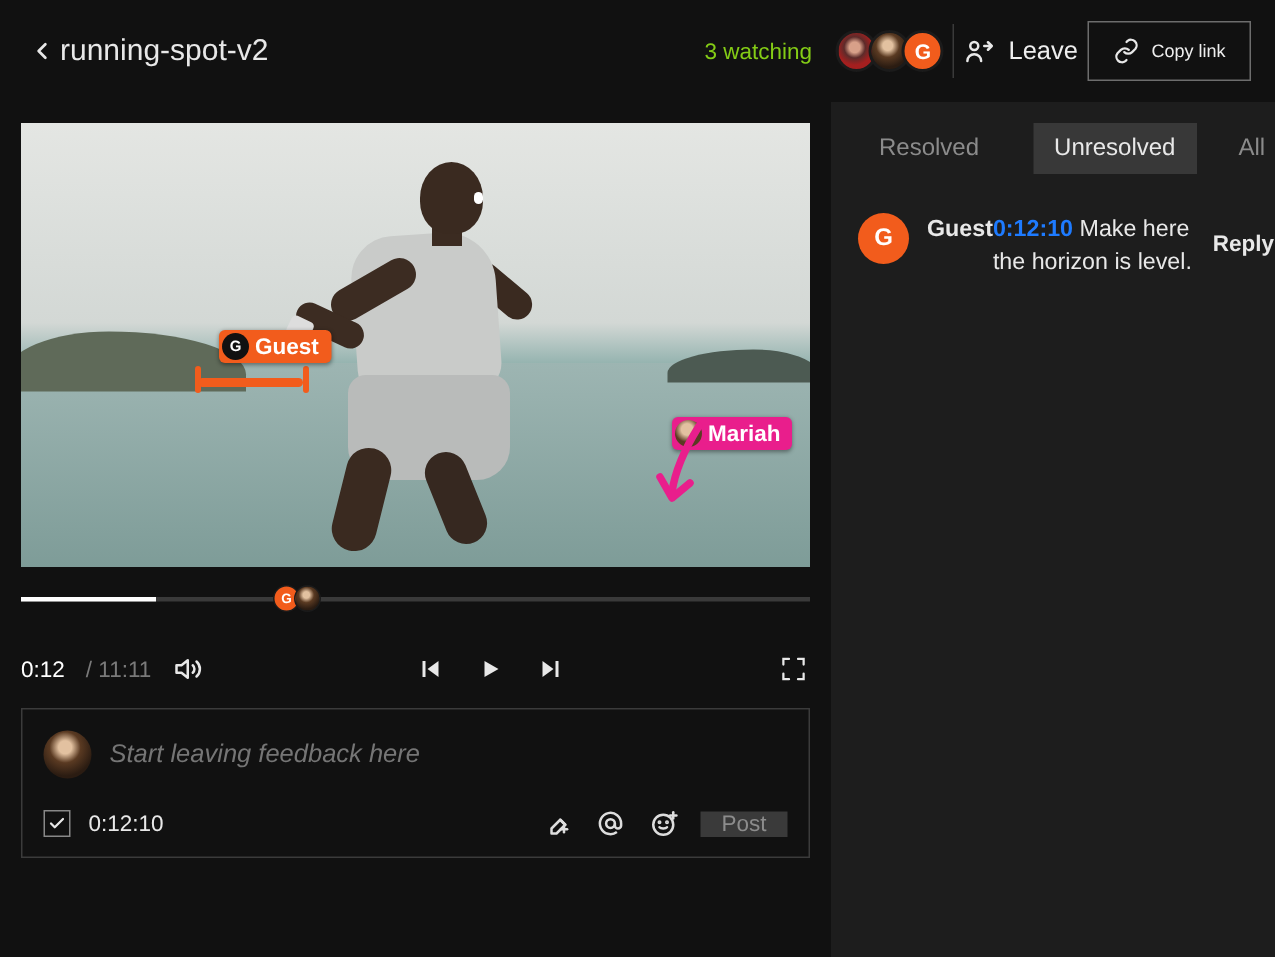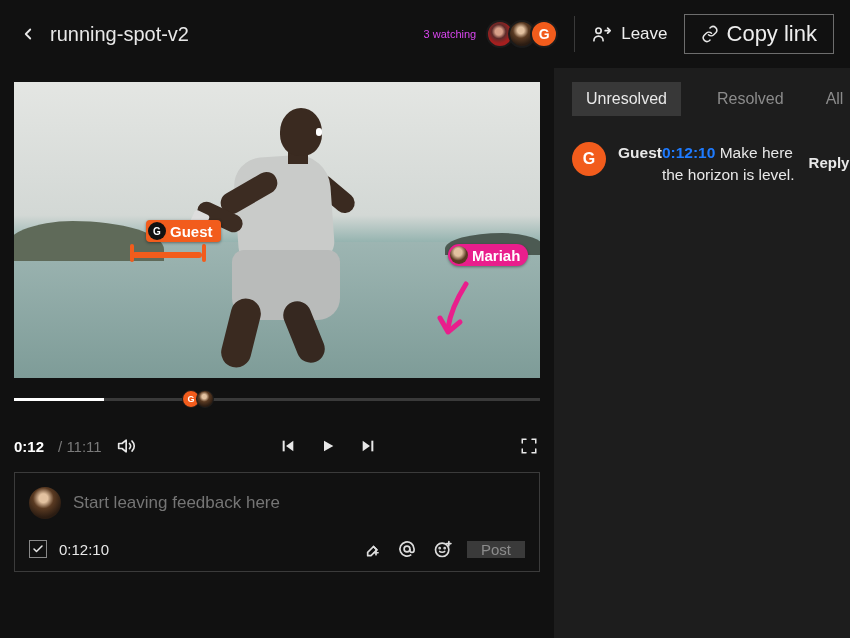--- a/index.html
+++ b/index.html
@@ -10,42 +10,41 @@
     color: #e8e8e8;
     overflow: hidden;
   }
 
   
   .header {
     height: 68px;
     display: flex;
     align-items: center;
     padding: 0 16px;
-    gap: 10px;
   }
   .back-btn { width: 24px; height:24px; display:flex; align-items:center; justify-content:center; cursor:pointer; }
   .title { font-size: 20px; font-weight: 500; flex: 0 0 auto; }
   .spacer { flex: 1; }
-  .watching { color:#d946ef; font-size:11px; margin-right:6px;}
+  .watching { color:#84cc16; font-size:15px; margin-right:22px;}
   .avatar-stack { display:flex; }
   .avatar-stack .av { margin-left:-6px; }
   .av {
     width:28px; height:28px; border-radius:50%;
     display:flex; align-items:center; justify-content:center;
     font-size:14px; font-weight:600; color:#fff;
     border:2px solid #1b1b1b;
     background-size:cover; background-position:center;
   }
   .av.orange { background:#f25c1c; }
   .av.red { background: radial-gradient(circle at 45% 40%, #d8a089 18%, #5d2b2a 36%, #a41f1f 60%); }
   .av.brown { background: radial-gradient(circle at 45% 35%, #e2c1a0 16%, #5a3a22 38%, #2b1c12 70%); }
   .hbtn {
     height:40px; padding:0 16px;
     border:1px solid #6d6d6d; background:transparent;
-    color:#eee; font-size:22px; font-weight:500;
+    color:#eee; font-size:12px; font-weight:500;
     display:flex; align-items:center; gap:8px; cursor:pointer;
   }
   .leave-wrap { display:flex; align-items:center; gap:10px; color:#eee; font-size:17px; font-weight:500; cursor:pointer; margin-right:6px;justify-content:center;}
   .vdiv { width:1px; height:36px; background:#3a3a3a; margin:0 6px;}
 
   
   .body { display:flex; height: calc(638px - 68px); }
   .left { width: 554px; padding: 14px 14px 14px 14px; display:flex; flex-direction:column; gap:12px;}
   .right { flex:1; background:#1d1d1d; display:flex; flex-direction:column; }
 
@@ -86,35 +85,35 @@
   .runner .ear { position:absolute; left:154px; top:28px; width:6px; height:8px; background:#fff; border-radius:3px;}
 
   .tag {
     position:absolute; display:flex; align-items:center;
     border-radius:4px; padding:2px 8px 2px 2px;
     font-size:15px; font-weight:600; color:#fff; gap:4px;
     box-shadow:0 1px 3px rgba(0,0,0,.4);
   }
   .tag .mini-av { width:18px;height:18px;border-radius:50%;background:#111;color:#fff;font-size:10px;display:flex;align-items:center;justify-content:center;font-weight:700;}
   .tag.guest { left:132px; top:138px; background:#f25c1c; }
-  .tag.mariah { left:434px; top:162px; background:#e91e8c;border-radius:11px; }
+  .tag.mariah { left:434px; top:196px; background:#e91e8c; }
   .tag.mariah .mini-av { background: radial-gradient(circle at 45% 35%, #e2c1a0 25%, #5a3a22 55%);}
   .ann-line1 { position:absolute; left:118px; top:170px; width:70px; height:6px; background:#f25c1c; border-radius:3px;}
   .ann-tick { position:absolute; width:4px; height:18px; background:#f25c1c; border-radius:2px; top:162px;}
   .ann-arrow { position:absolute; left:424px; top:200px; }
   .ann-arrow svg { overflow:visible; }
 
   
   .scrub-wrap { position:relative; height:30px; }
   .scrub { position:absolute; left:0; right:0; top:8px; height:3px; background:#3a3a3a;}
   .scrub-prog { position:absolute; left:0; top:8px; height:3px; width:90px; background:#fff;}
   .scrub-mark { position:absolute; top:0px; display:flex;}
   .scrub-mark .av { width:18px;height:18px;font-size:9px;border-width:1px;}
   .controls { display:flex; align-items:center; gap:14px; height:28px; font-size:15px;}
-  .time-cur { color:#fff; font-weight:700;}
+  .time-cur { color:#fff; font-weight:400;}
   .time-tot { color:#7a7a7a;}
   .controls .mid { flex:1; display:flex; justify-content:center; gap:18px;}
   .ctrl-btn { width:22px;height:22px; display:flex;align-items:center;justify-content:center; cursor:pointer;}
 
   
   .composer {
     border:1px solid #3b3b3b; padding:14px 14px 10px 14px;
     display:flex; flex-direction:column; gap:18px;
   }
   .comp-row1 { display:flex; align-items:center; gap:12px;}
@@ -264,21 +263,21 @@
             <path d="M21 8V3h-5"></path>
             <path d="M3 16v5h5"></path>
             <path d="M21 16v5h-5"></path>
           </svg>
       </div>
     </div>
 
     <div class="composer">
       <div class="comp-row1">
         <div class="av brown" style="width:32px;height:32px;border:none"></div>
-        <input style="background: transparent; border: none; outline: none; color: rgb(232, 232, 232); font-size: 17px; flex: 1 1 0%;" placeholder="Start leaving feedback here">
+        <input style="background: transparent; border: none; outline: none; color: rgb(232, 232, 232); font-size: 17px; flex: 1 1 0%; font-style: italic;" placeholder="Start leaving feedback here">
       </div>
       <div class="comp-row2">
         <div class="chk">
           <svg width="12" height="12" viewBox="0 0 24 24" fill="none" stroke="#e8e8e8" stroke-width="3" stroke-linecap="round" stroke-linejoin="round">
               <polyline points="20 6 9 17 4 12"></polyline>
             </svg>
         </div>
         <span class="ts">0:12:10</span>
         <div class="fill"></div>
         <div class="icon-btn">
@@ -305,22 +304,22 @@
               <path d="M16.5 5.5h5"></path>
             </svg>
         </div>
         <button class="post-btn-gray">Post</button>
       </div>
     </div>
   </div>
 
   <div class="right">
     <div class="tabs">
+      <div class="tab">Resolved</div>
       <div class="tab active">Unresolved</div>
-      <div class="tab">Resolved</div>
       <div class="tab all">All</div>
     </div>
 
     <div class="comment">
       <div class="cav orange">G</div>
       <div class="body">
         <div class="author">Guest</div>
         <div>
           <span class="tstamp">0:12:10</span>
           <span>Make here the horizon is level.</span>

